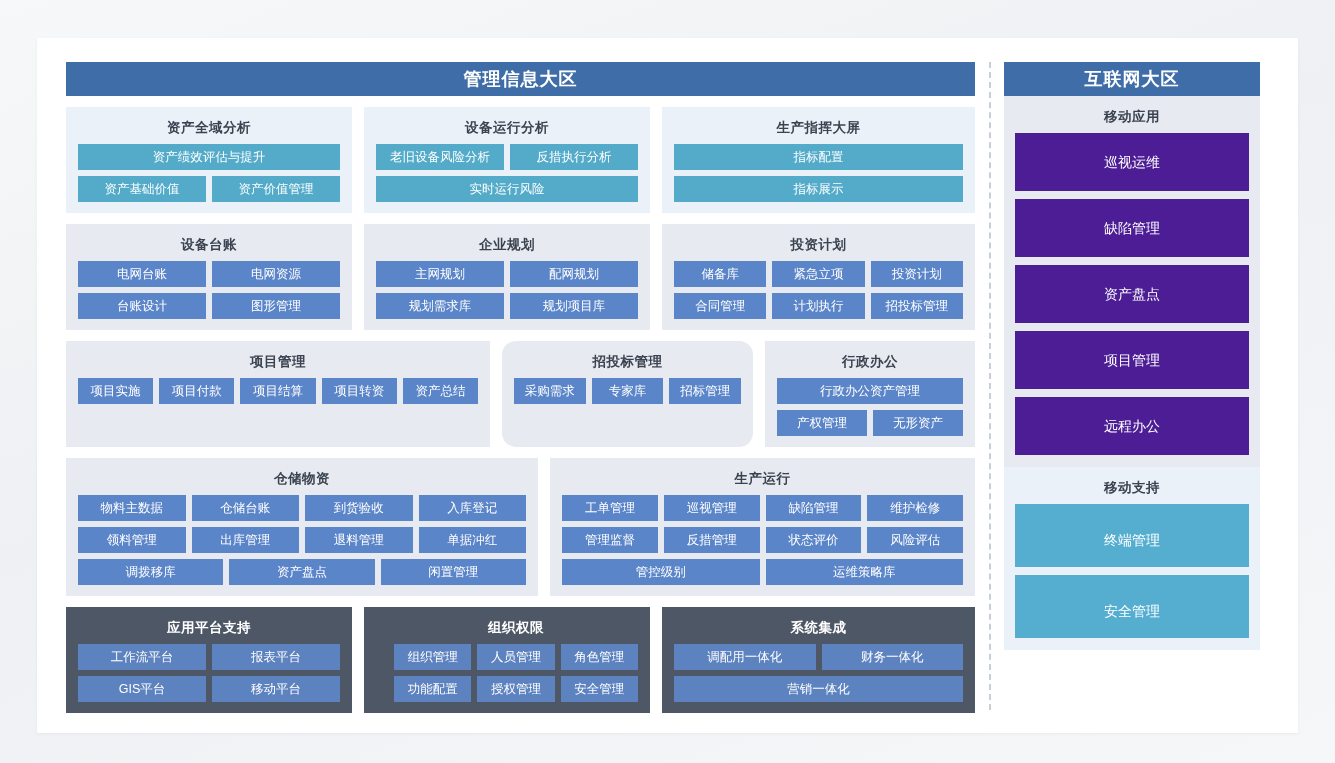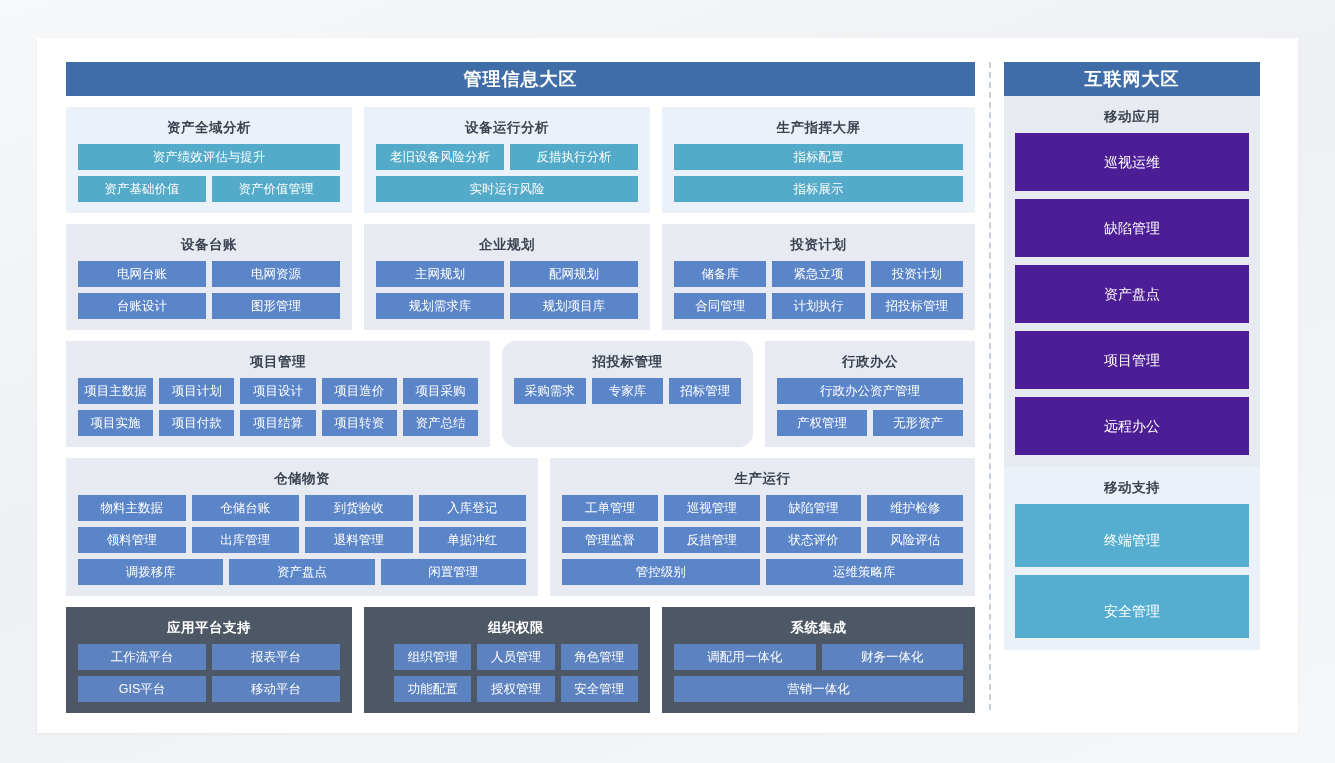--- a/index.html
+++ b/index.html
@@ -139,27 +139,20 @@
               <div class="btn">合同管理</div>
               <div class="btn">计划执行</div>
               <div class="btn">招投标管理</div>
             </div>
           </div>
         </div>
         <div class="grid-row">
           <div class="group" style="width: 424px; flex: 0 0 424px;">
             <div class="group-title">项目管理</div>
             <div class="btn-row">
-              <div class="btn">项目主数据</div>
-              <div class="btn">项目计划</div>
-              <div class="btn">项目设计</div>
-              <div class="btn">项目造价</div>
-              <div class="btn">项目采购</div>
-            </div>
-            <div class="btn-row">
               <div class="btn">项目实施</div>
               <div class="btn">项目付款</div>
               <div class="btn">项目结算</div>
               <div class="btn">项目转资</div>
               <div class="btn">资产总结</div>
             </div>
           </div>
           <div class="group" style="width: 251px; flex: 0 0 251px; border-radius: 14px;">
             <div class="group-title">招投标管理</div>
             <div class="btn-row">

